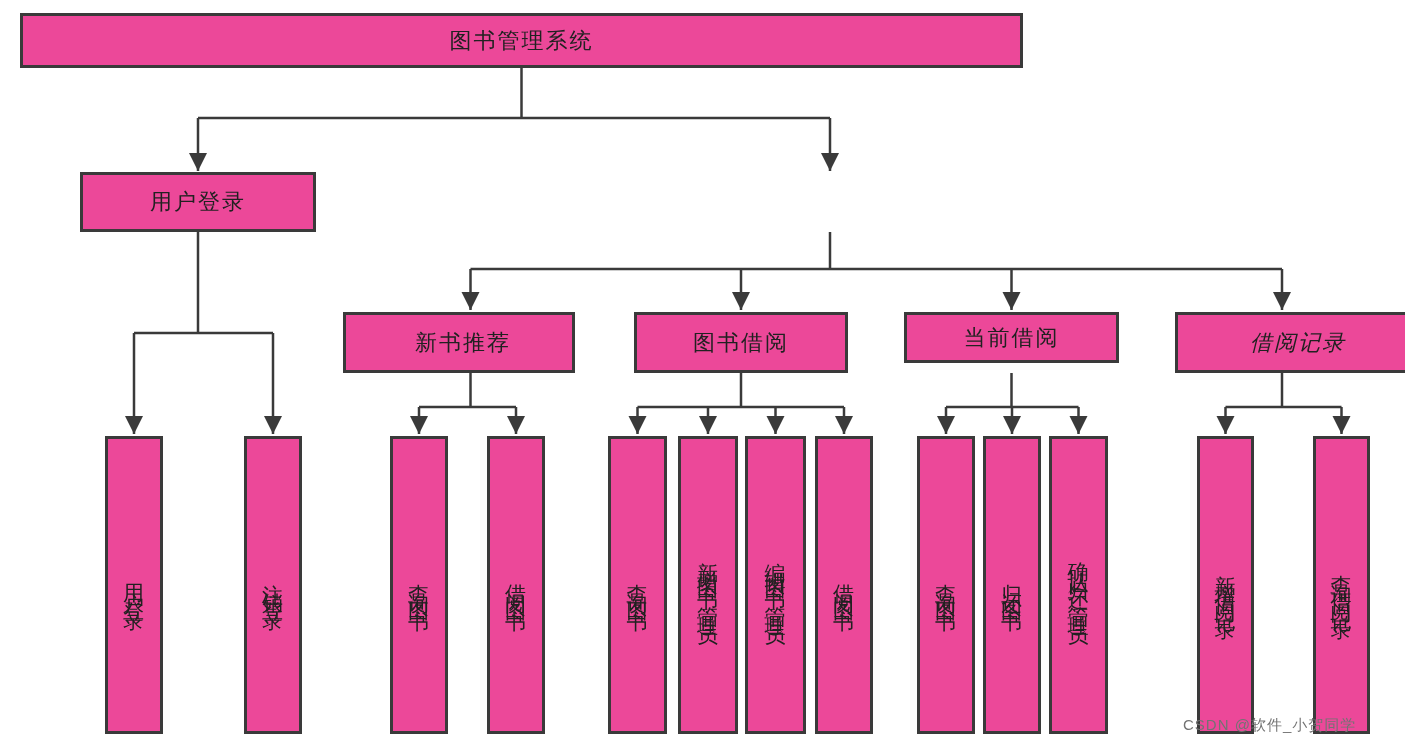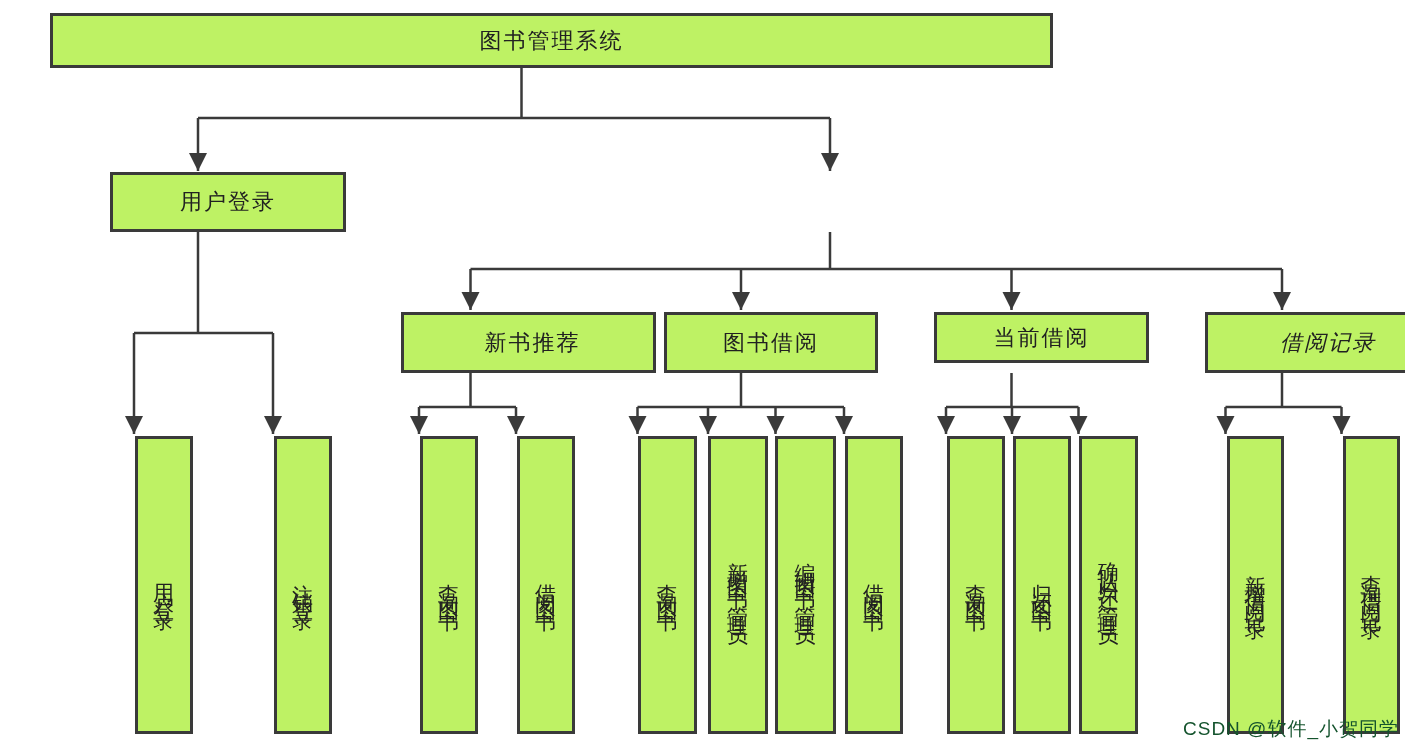--- a/index.html
+++ b/index.html
@@ -14,43 +14,42 @@
   #wires {
     position: absolute;
     left: 0; top: 0;
     width: 1405px; height: 747px;
     pointer-events: none;
   }
   .node {
     position: absolute;
     box-sizing: border-box;
     border: 3px solid #3a3a3a;
-    background: #bef264;
+    background: #ec4899;
     color: #212121;
     display: flex;
     align-items: center;
     justify-content: center;
-    margin-left: 30px;
   }
   .hnode {
     font-size: 22px;
     letter-spacing: 2px;
     line-height: 1;
   }
   .vnode {
     writing-mode: vertical-rl;
     text-orientation: mixed;
     font-size: 21px;
     letter-spacing: 9px;
     line-height: 1;
   }
   .root-node  { left: 20px;  top: 13px;  width: 1003px; height: 55px; }
   .n-user-login { left: 80px;  top: 172px; width: 236px; height: 60px; }
   .n-book-mgmt  { left: 712px; top: 172px; width: 236px; height: 60px; }
-  .l3-0 { left: 371px;  top: 312px; width: 255px; height: 61px; padding-left: 8px; }
+  .l3-0 { left: 343px;  top: 312px; width: 232px; height: 61px; padding-left: 8px; }
   .l3-1 { left: 634px;  top: 312px; width: 214px; height: 61px; }
   .l3-2 { left: 904px;  top: 312px; width: 215px; height: 51px; }
   .l3-3 { left: 1175px; top: 312px; width: 246px; height: 61px; font-style: italic; }
   .leaf { top: 436px; height: 298px; }
   .lf-0  { left: 105px;  width: 58px; }
   .lf-1  { left: 244px;  width: 58px; }
   .lf-2  { left: 390px;  width: 58px; }
   .lf-3  { left: 487px;  width: 58px; }
   .lf-4  { left: 608px;  width: 59px; }
   .lf-5  { left: 678px;  width: 60px; }
@@ -58,22 +57,22 @@
   .lf-7  { left: 815px;  width: 58px; }
   .lf-8  { left: 917px;  width: 58px; }
   .lf-9  { left: 983px;  width: 58px; }
   .lf-10 { left: 1049px; width: 59px; }
   .lf-11 { left: 1197px; width: 57px; }
   .lf-12 { left: 1313px; width: 57px; }
   #watermark {
     position: absolute;
     left: 1183px;
     top: 716px;
-    font-size: 19px;
-    color: #14532d;
+    font-size: 15px;
+    color: #737373;
     letter-spacing: 1px;
     white-space: nowrap;
     z-index: 5;
   }
 </style>
 </head>
 <body>
 
 <div id="stage">
 

